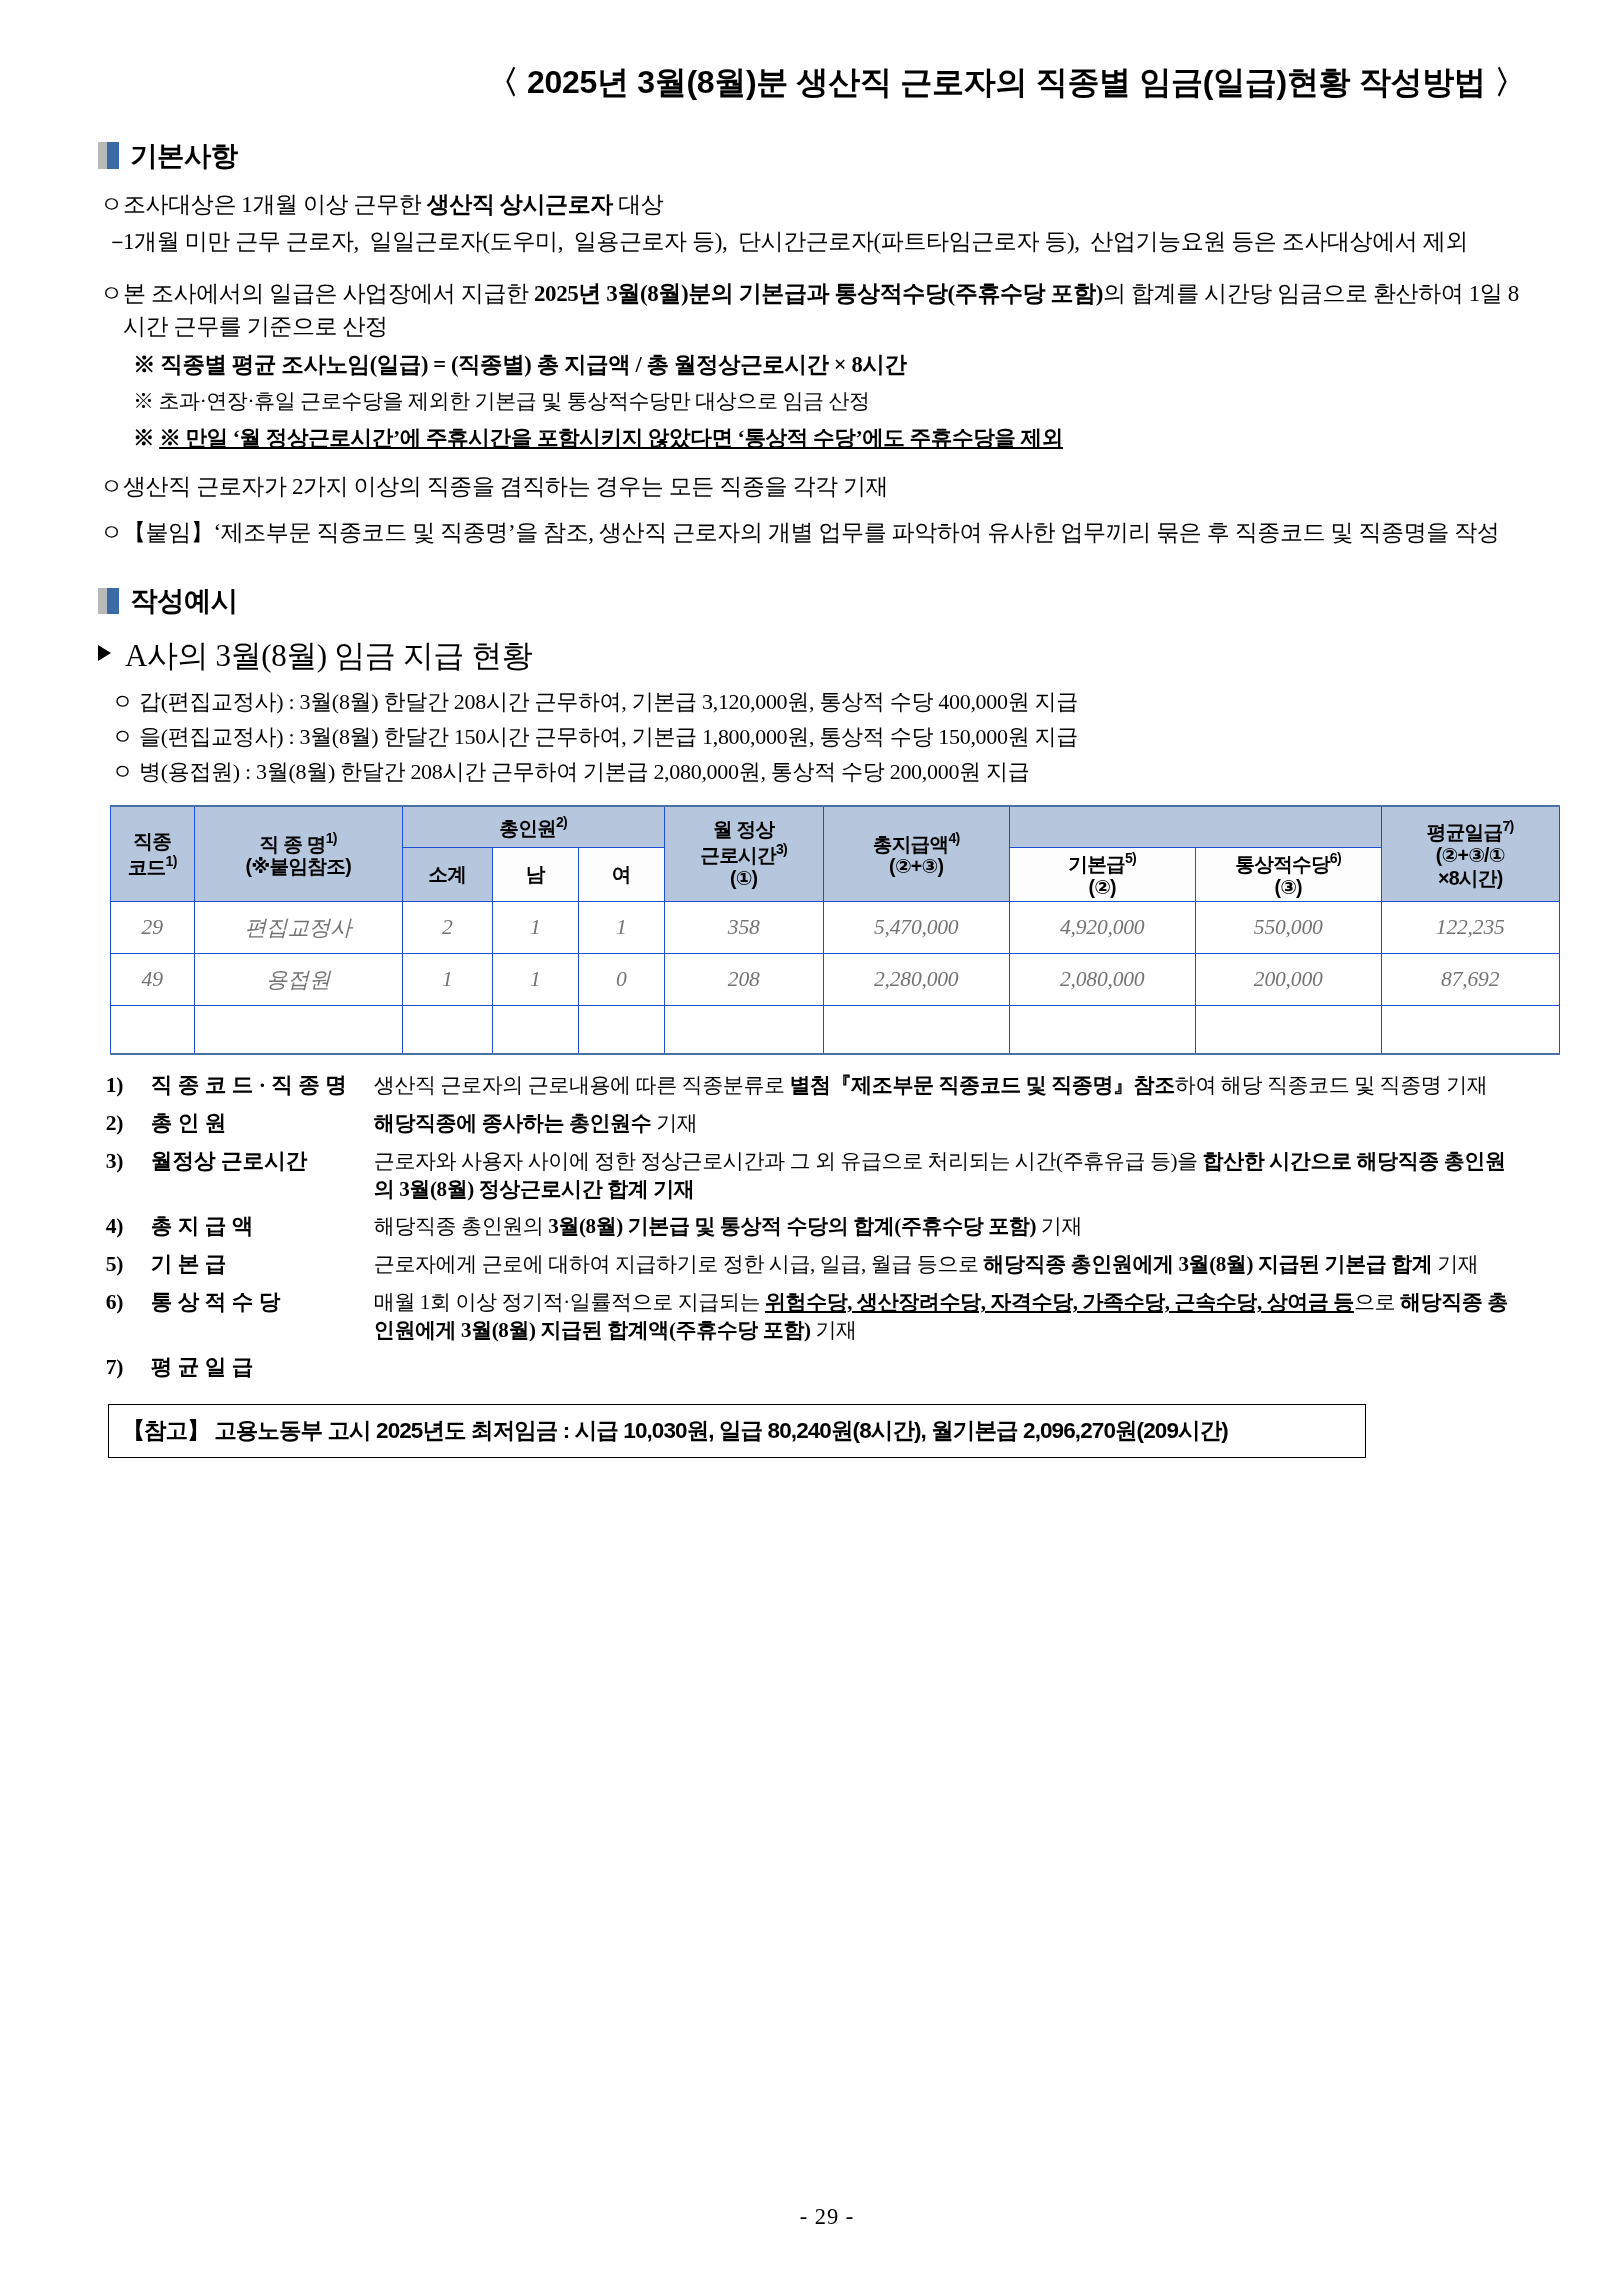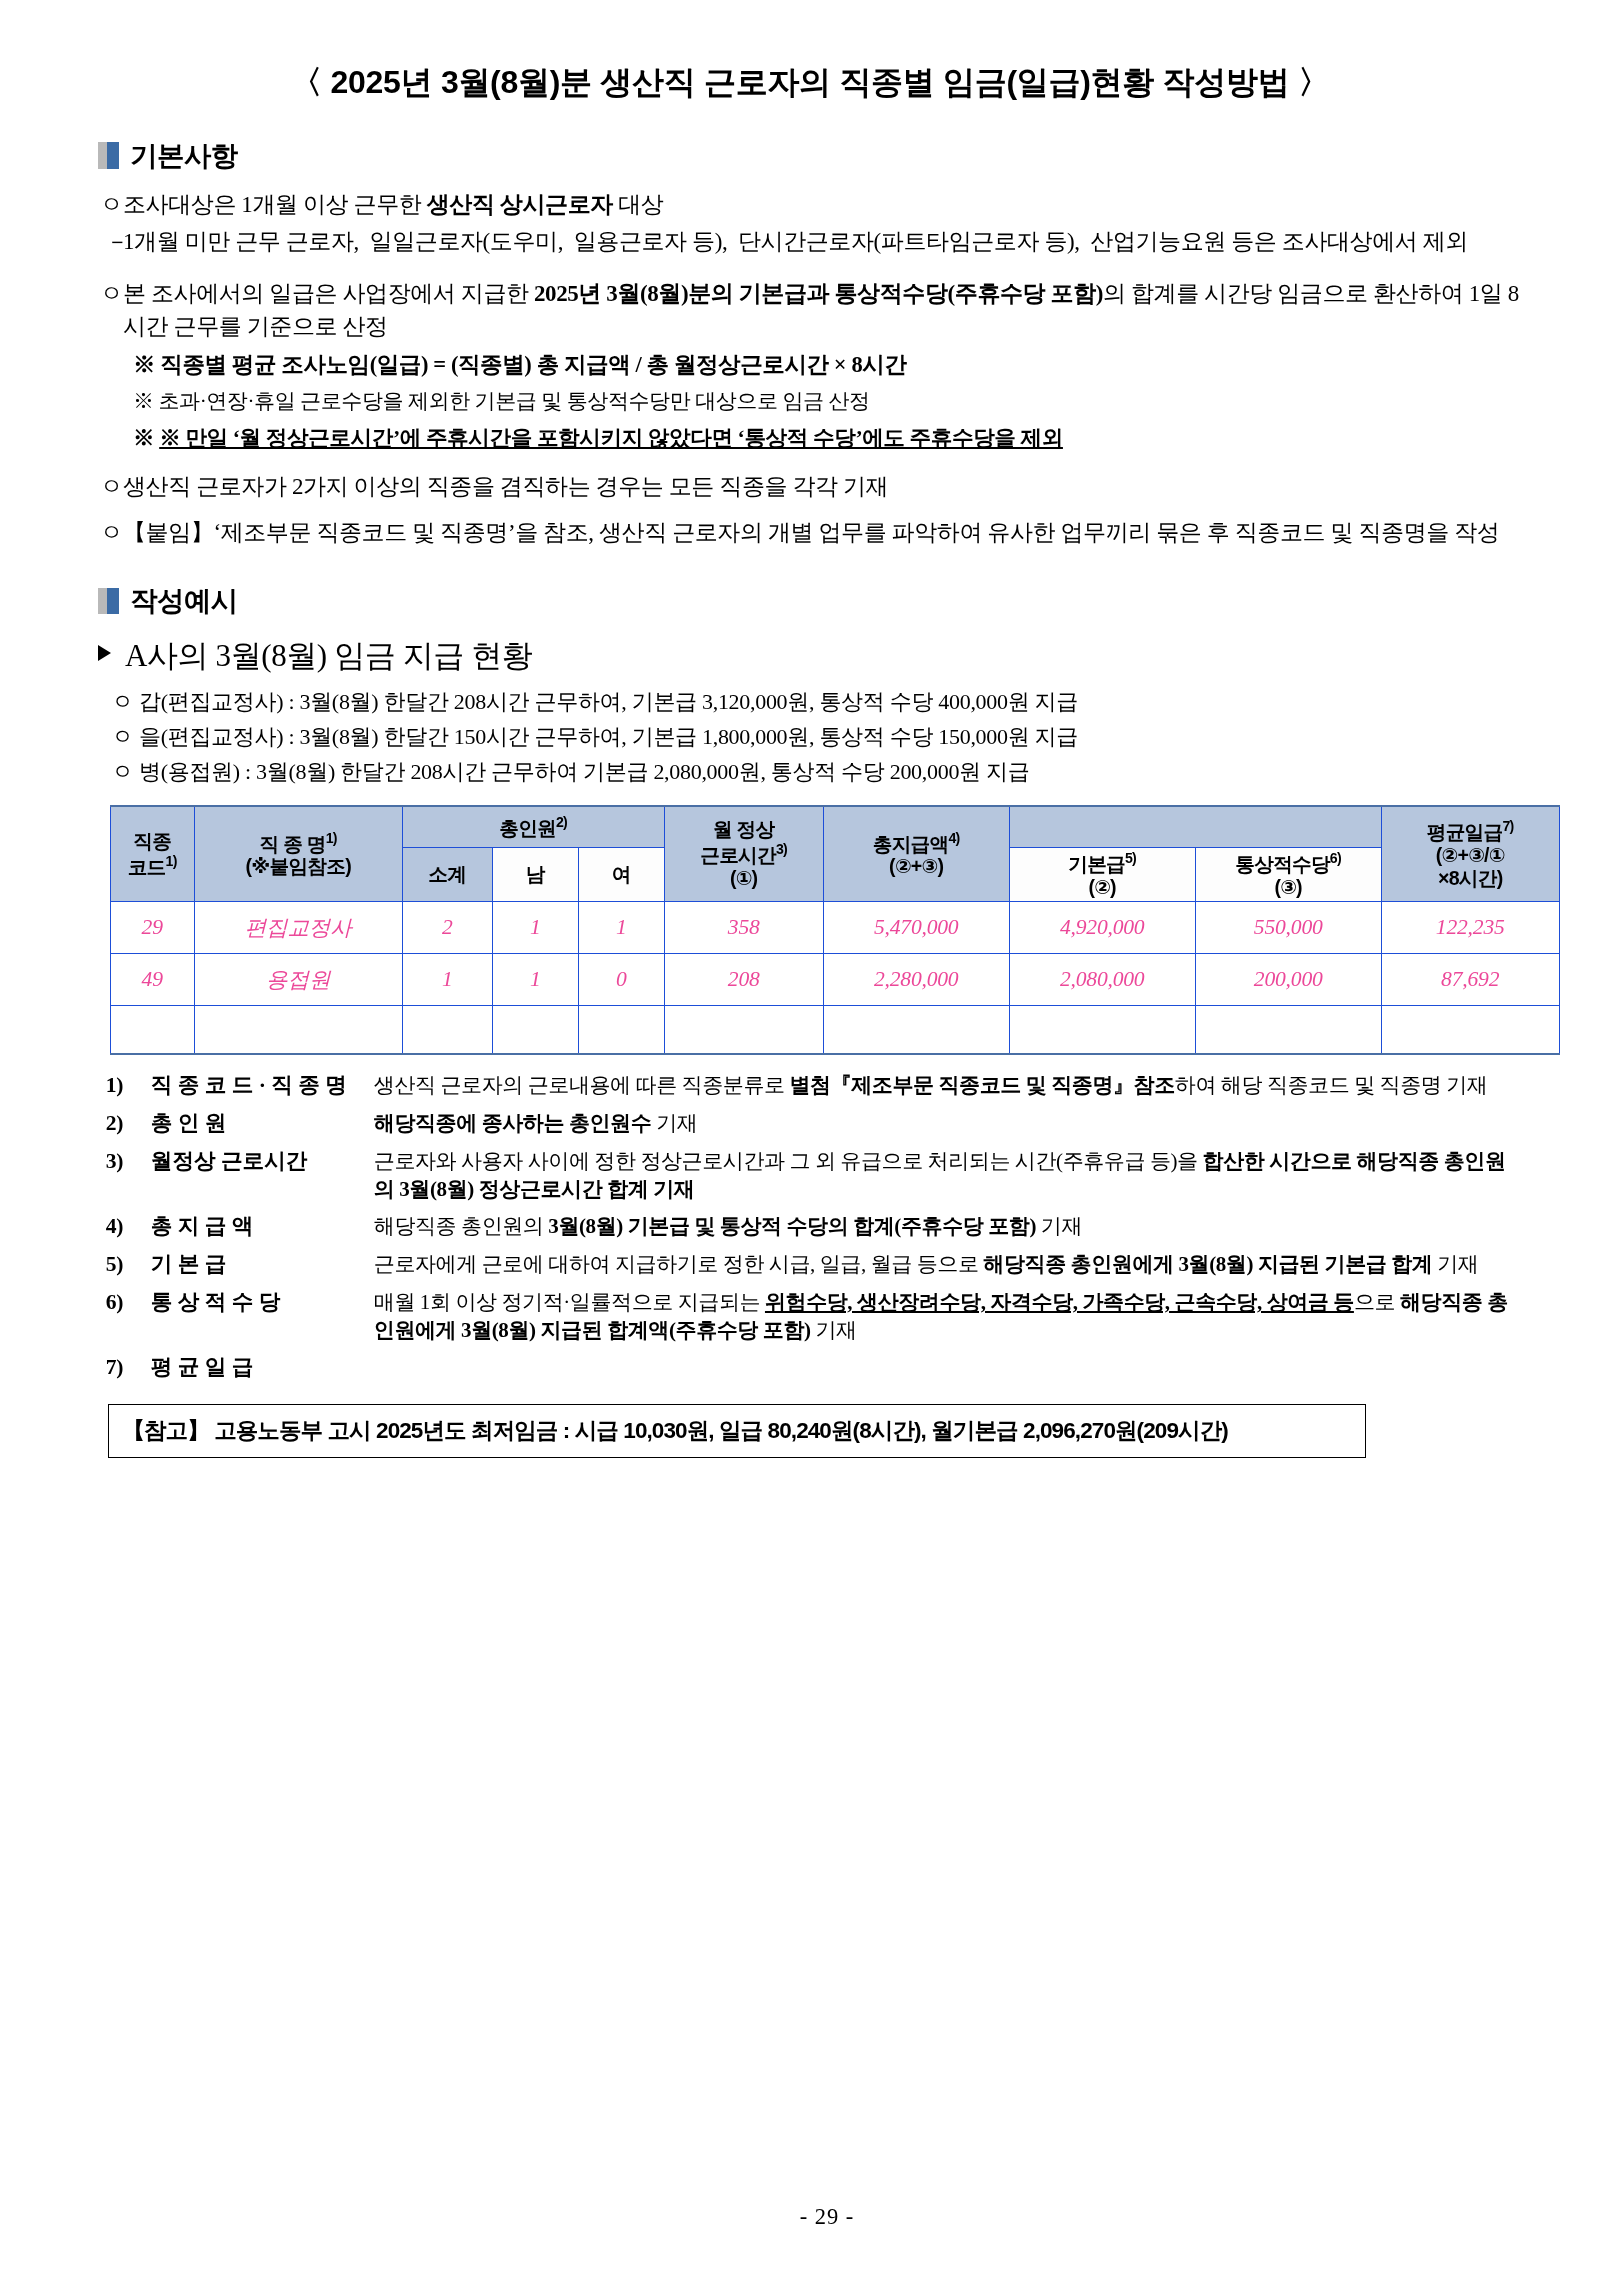--- a/index.html
+++ b/index.html
@@ -18,21 +18,21 @@
   .page {
     width: 1620px;
     height: 2291px;
     box-sizing: border-box;
     padding: 43px 94px 0 94px;
     position: relative;
   }
 
   
   .doc-title {
-    text-align: center;
+    text-align: right;
     font-size: 32px;
     font-weight: bold;
     letter-spacing: -0.3px;
     margin: 17.6px 0 33px 0;
     font-family: "Liberation Sans", "DejaVu Sans", sans-serif;
   }
 
   
   .section-head {
     display: flex;
@@ -149,21 +149,21 @@
   }
   table.wage thead th.tall {
     height: 90px;
   }
   .hdr-outer {
     border-top: 2.5px solid #4a6fa5 !important;
   }
   table.wage tbody td {
     font-size: 21.6px;
     font-style: italic;
-    color: #ec4899;
+    color: #737373;
     height: 47px;
     letter-spacing: -0.2px;
     font-family: "Liberation Serif", "DejaVu Serif", serif;
   }
   table.wage tbody tr.empty td { height: 43px; }
   table.wage tbody tr:last-child td {
     border-bottom: 2.5px solid #4a6fa5;
   }
   .sup { font-size: 0.72em; vertical-align: super; }
 

